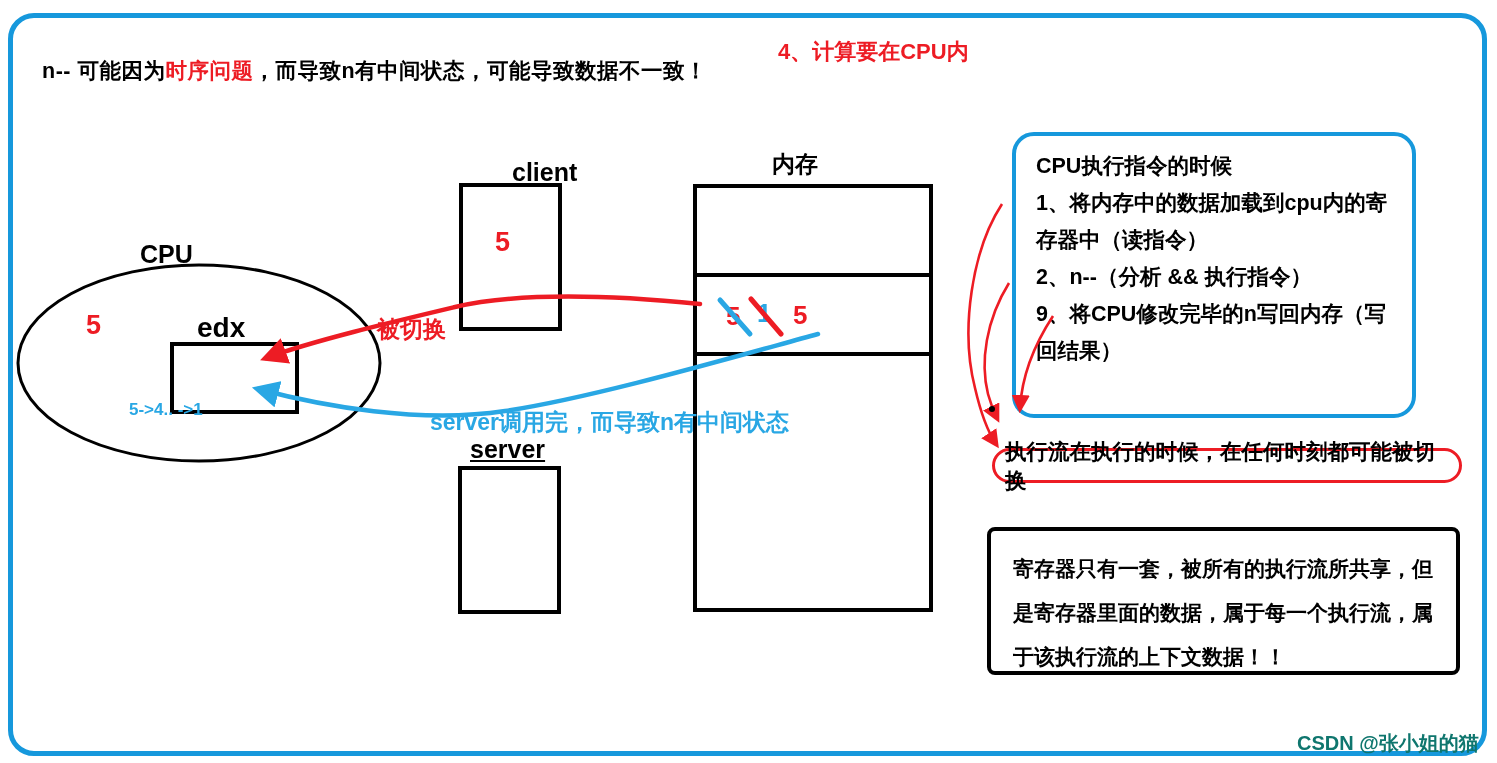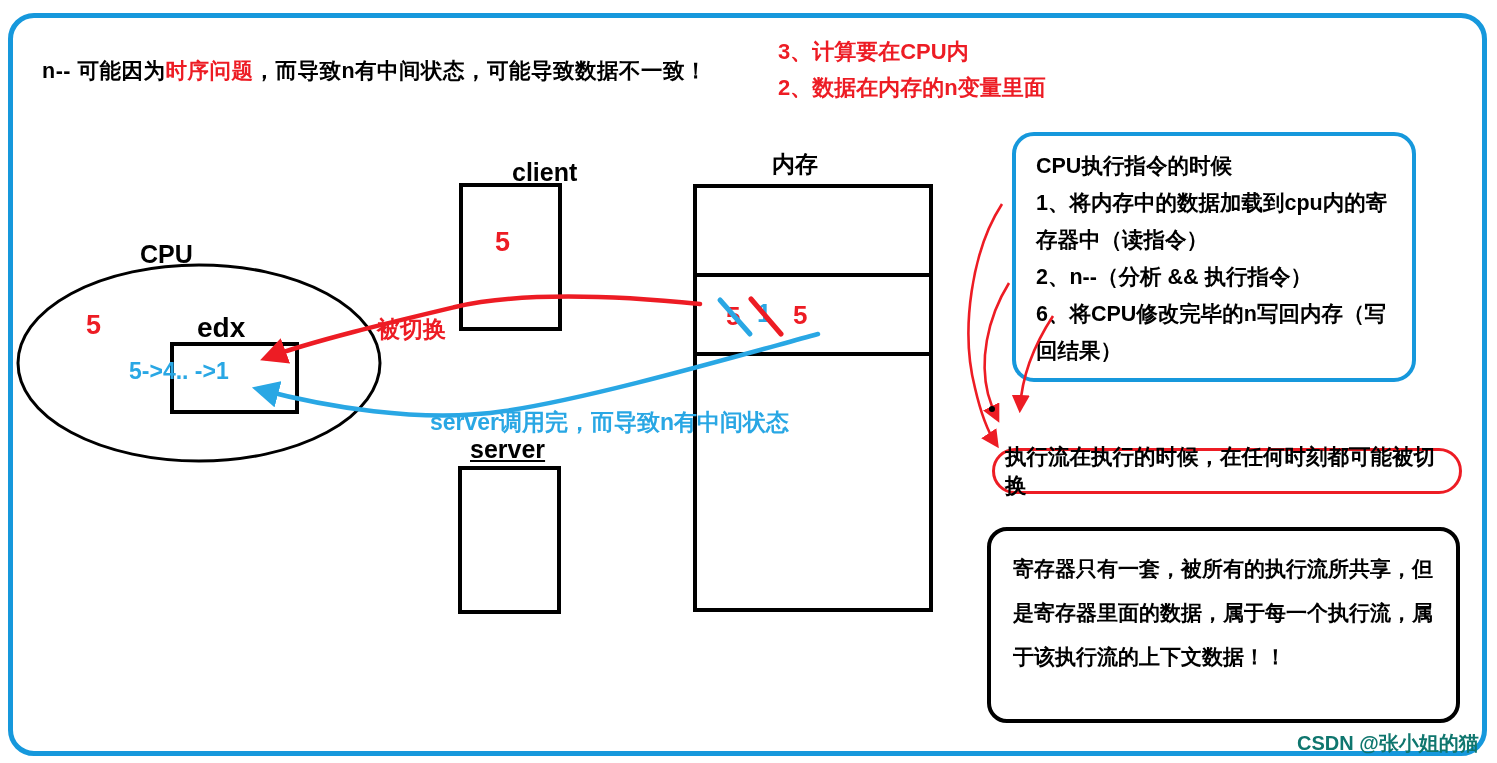--- a/index.html
+++ b/index.html
@@ -13,57 +13,56 @@
     border:5px solid var(--blue-frame);border-radius:26px;
   }
   .note-top-left{left:42px;top:56px;font-size:21.5px;letter-spacing:.5px;}
   .red{color:var(--red);}
   .blue{color:var(--blue);}
   .cpu-facts{left:778px;top:34px;font-size:22px;color:var(--red);line-height:36px;}
   .shape-label{font-size:25px;}
   .box{position:absolute;border:4px solid #000;background:transparent;}
   .val{font-size:27px;color:var(--red);}
   .memval{font-size:26px;}
-  .edx-value{font-size:23px;color:var(--blue);}
+  .edx-value{font-size:17px;color:var(--blue);margin-top:42px;}
   .arrow-label-red{left:377px;top:314px;font-size:23px;color:var(--red);}
   .arrow-label-blue{left:430px;top:407px;font-size:23px;color:var(--blue);}
   .steps-box{
-    position:absolute;left:1012px;top:132px;width:404px;height:250px;
+    position:absolute;left:1012px;top:132px;width:404px;height:286px;
     border:4px solid var(--blue-frame);border-radius:22px;box-sizing:border-box;
     padding:12px 18px 0 20px;font-size:21.5px;line-height:37px;
   }
   .switch-note{
-    position:absolute;left:992px;top:448px;width:470px;height:46px;
+    position:absolute;left:992px;top:448px;width:470px;height:35px;
     border:3.5px solid var(--red);border-radius:24px;box-sizing:border-box;
     display:flex;align-items:center;padding:0 10px;font-size:21.5px;
   }
   .register-note{
-    position:absolute;left:987px;top:527px;width:473px;height:196px;
-    border:4.5px solid #000;border-radius:20px;box-sizing:border-box;
+    position:absolute;left:987px;top:527px;width:473px;height:148px;
+    border:4.5px solid #000;border-radius:8px;box-sizing:border-box;
     padding:16px 12px 0 22px;font-size:21px;line-height:44px;
   }
   .divider{position:absolute;left:0;width:100%;height:4px;background:#000;}
   .watermark{left:1297px;top:730px;font-size:20px;color:#0f766e;font-weight:bold;z-index:9;}
   svg.overlay{position:absolute;left:0;top:0;z-index:5;pointer-events:none;}
   .under{z-index:2;}
 </style>
 </head>
 <body>
 
 <div class="canvas">
 
   <div class="frame"></div>
 
   <div class="abs note-top-left">
     <span>n-- 可能因为</span><span class="red">时序问题</span><span>，而导致n有中间状态，可能导致数据不一致！</span>
   </div>
 
   <div class="abs cpu-facts">
-    <div>3、计算要在CPU内</div>
-    <div>2、数据在内存的n变量里面</div>
+    <div>4、计算要在CPU内</div>
   </div>
 
   <div class="abs shape-label" style="left:140px;top:240px;">CPU</div>
   <div class="abs val" style="left:86px;top:310px;">5</div>
   <div class="abs" style="left:197px;top:312px;font-size:28px;">edx</div>
   <div class="box" style="left:170px;top:342px;width:121px;height:64px;"></div>
   <div class="abs edx-value under" style="left:129px;top:358px;">5-&gt;4.. -&gt;1</div>
 
   <div class="abs shape-label" style="left:476px;top:158px;margin-left:36px;">client</div>
   <div class="box" style="left:459px;top:183px;width:95px;height:140px;"></div>
@@ -81,21 +80,21 @@
   <div class="abs memval blue under" style="left:757px;top:298px;">1</div>
   <div class="abs memval red under" style="left:793px;top:300px;">5</div>
 
   <div class="abs arrow-label-red">被切换</div>
   <div class="abs arrow-label-blue">server调用完，而导致n有中间状态</div>
 
   <div class="steps-box">
     <div>CPU执行指令的时候</div>
     <div>1、将内存中的数据加载到cpu内的寄存器中（读指令）</div>
     <div>2、n--（分析 &amp;&amp; 执行指令）</div>
-    <div>6、将CPU修改完毕的n写回内存（写回结果）</div>
+    <div>9、将CPU修改完毕的n写回内存（写回结果）</div>
   </div>
 
   <div class="switch-note">
     <span>执行流在执行的时候，在任何时刻都可能被切换</span>
   </div>
 
   <div class="register-note">
     <span>寄存器只有一套，被所有的执行流所共享，但是寄存器里面的数据，属于每一个执行流，属于该执行流的上下文数据！！</span>
   </div>
 

